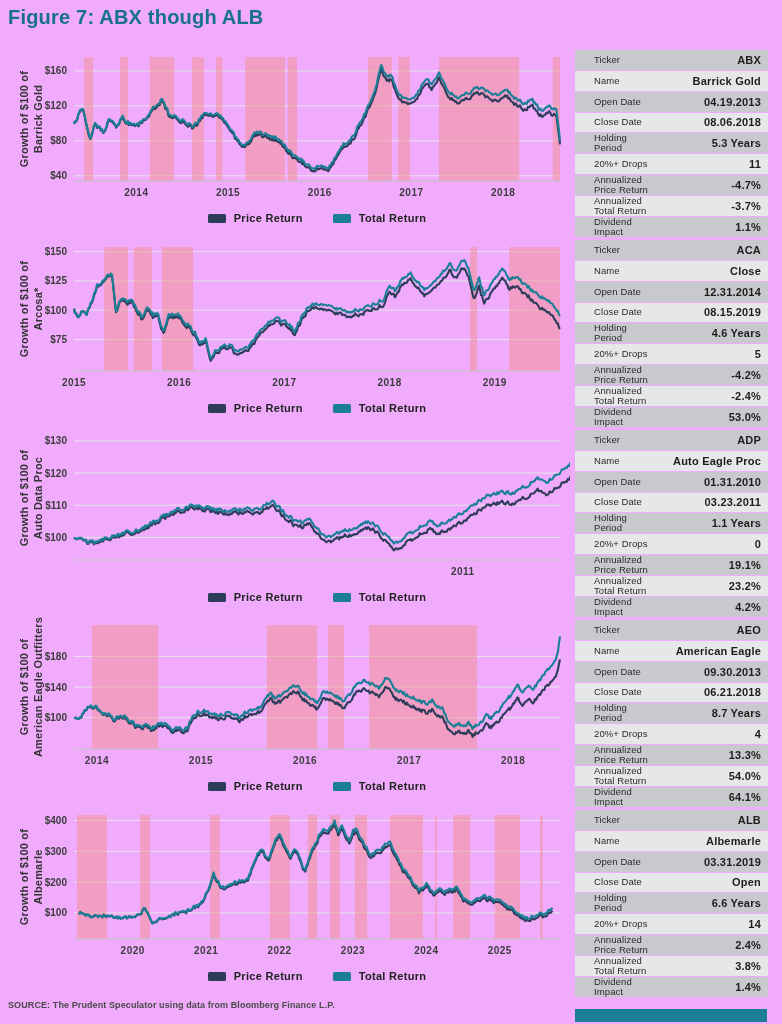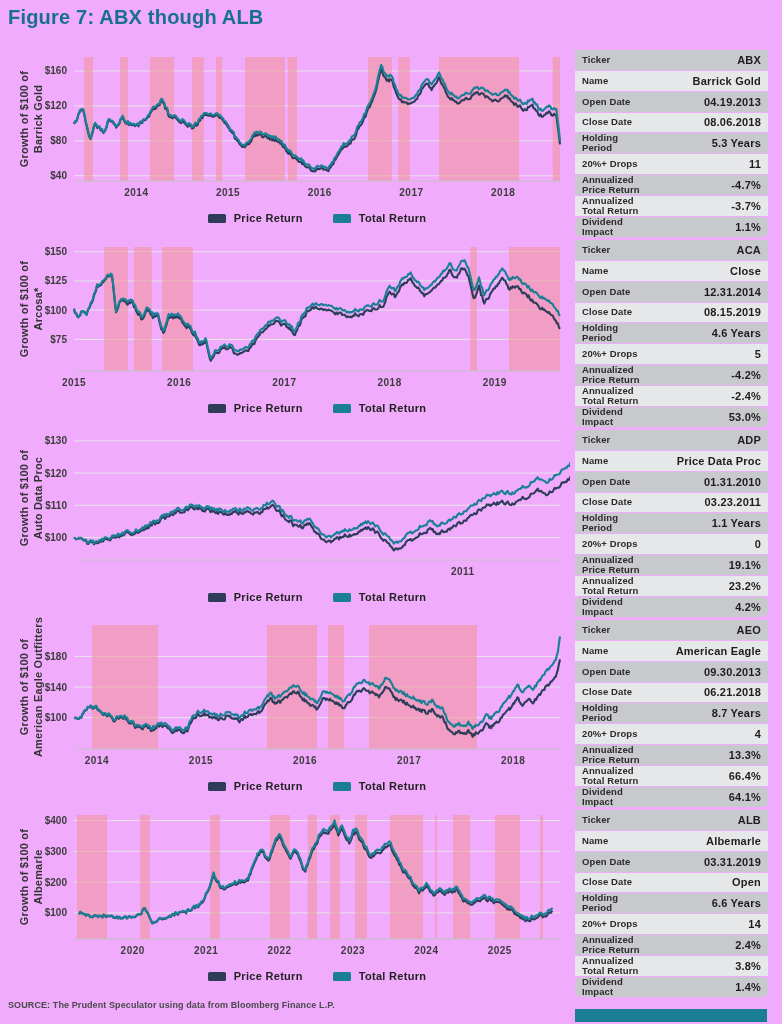--- a/index.html
+++ b/index.html
@@ -11,22 +11,22 @@
                transform:rotate(-90deg);font-size:11px;font-weight:700;color:#333;
                line-height:1.25;white-space:pre-line;letter-spacing:0.2px;}
   .legend-row{position:absolute;left:74px;top:162px;width:486px;display:flex;justify-content:center;
               align-items:center;gap:30px;}
   .legend-item{display:flex;align-items:center;gap:8px;}
   .swatch{width:18px;height:9px;border-radius:1.5px;display:inline-block;}
   .legend-label{font-size:11px;font-weight:700;color:#222;letter-spacing:0.3px;}
   .stats-table{position:absolute;left:575px;width:193px;height:187px;display:flex;flex-direction:column;}
   .t-row{flex:1;display:flex;align-items:center;justify-content:space-between;
          padding:0 7px;margin-bottom:1px;}
-  .t-row:last-child{margin-bottom:0;border-radius:6px;}
-  .t-label{font-size:9.5px;font-weight:700;color:#2a2a2a;line-height:1.05;white-space:pre-line;letter-spacing:0.1px;}
+  .t-row:last-child{margin-bottom:0;}
+  .t-label{font-size:9.5px;font-weight:400;color:#2a2a2a;line-height:1.05;white-space:pre-line;letter-spacing:0.1px;margin-left:12px;}
   .t-value{font-size:11px;font-weight:600;color:#1d1d1d;text-align:right;letter-spacing:0.2px;}
   #source-line{position:absolute;left:8px;top:1000px;font-size:9px;color:#4a4a4a;letter-spacing:0.1px;font-weight:bold;}
   #footer-bar{position:absolute;left:575px;top:1009px;width:192px;height:13px;}
   svg text{font-family:"Liberation Sans","DejaVu Sans",sans-serif;}
 </style>
 </head>
 <body>
 
 <div id="page">
   <div id="fig-title">Figure 7: ABX though ALB</div>
@@ -313,21 +313,21 @@
           <div class="t-value">53.0%</div>
         </div>
       </div>
       <div class="stats-table" style="top: 430px;">
         <div class="t-row" style="background: rgb(200, 201, 205);">
           <div class="t-label">Ticker</div>
           <div class="t-value">ADP</div>
         </div>
         <div class="t-row" style="background: rgb(230, 231, 233);">
           <div class="t-label">Name</div>
-          <div class="t-value">Price Data Proc</div>
+          <div class="t-value">Auto Eagle Proc</div>
         </div>
         <div class="t-row" style="background: rgb(200, 201, 205);">
           <div class="t-label">Open Date</div>
           <div class="t-value">01.31.2010</div>
         </div>
         <div class="t-row" style="background: rgb(230, 231, 233);">
           <div class="t-label">Close Date</div>
           <div class="t-value">03.23.2011</div>
         </div>
         <div class="t-row" style="background: rgb(200, 201, 205);">
@@ -382,21 +382,21 @@
           <div class="t-value">4</div>
         </div>
         <div class="t-row" style="background: rgb(200, 201, 205);">
           <div class="t-label">Annualized
 Price Return</div>
           <div class="t-value">13.3%</div>
         </div>
         <div class="t-row" style="background: rgb(230, 231, 233);">
           <div class="t-label">Annualized
 Total Return</div>
-          <div class="t-value">66.4%</div>
+          <div class="t-value">54.0%</div>
         </div>
         <div class="t-row" style="background: rgb(200, 201, 205);">
           <div class="t-label">Dividend
 Impact</div>
           <div class="t-value">64.1%</div>
         </div>
       </div>
       <div class="stats-table" style="top: 810px;">
         <div class="t-row" style="background: rgb(200, 201, 205);">
           <div class="t-label">Ticker</div>

